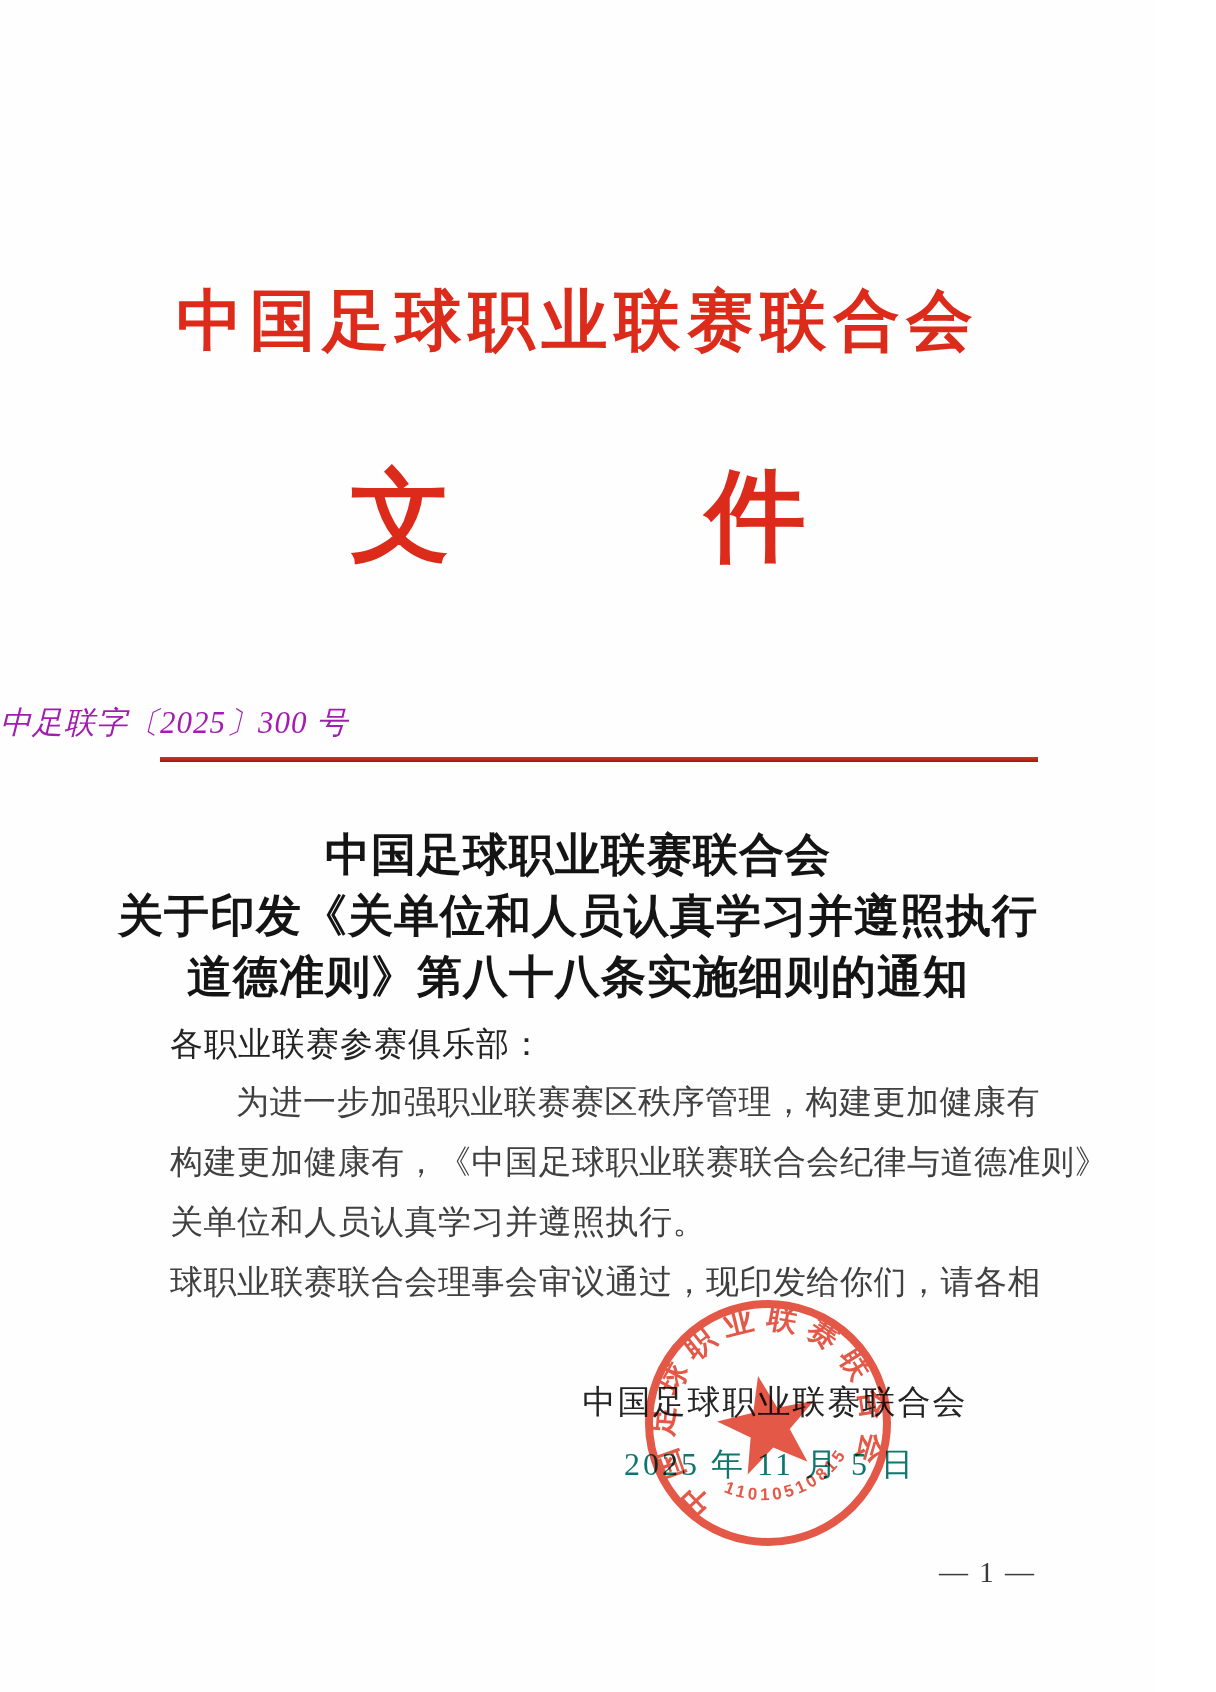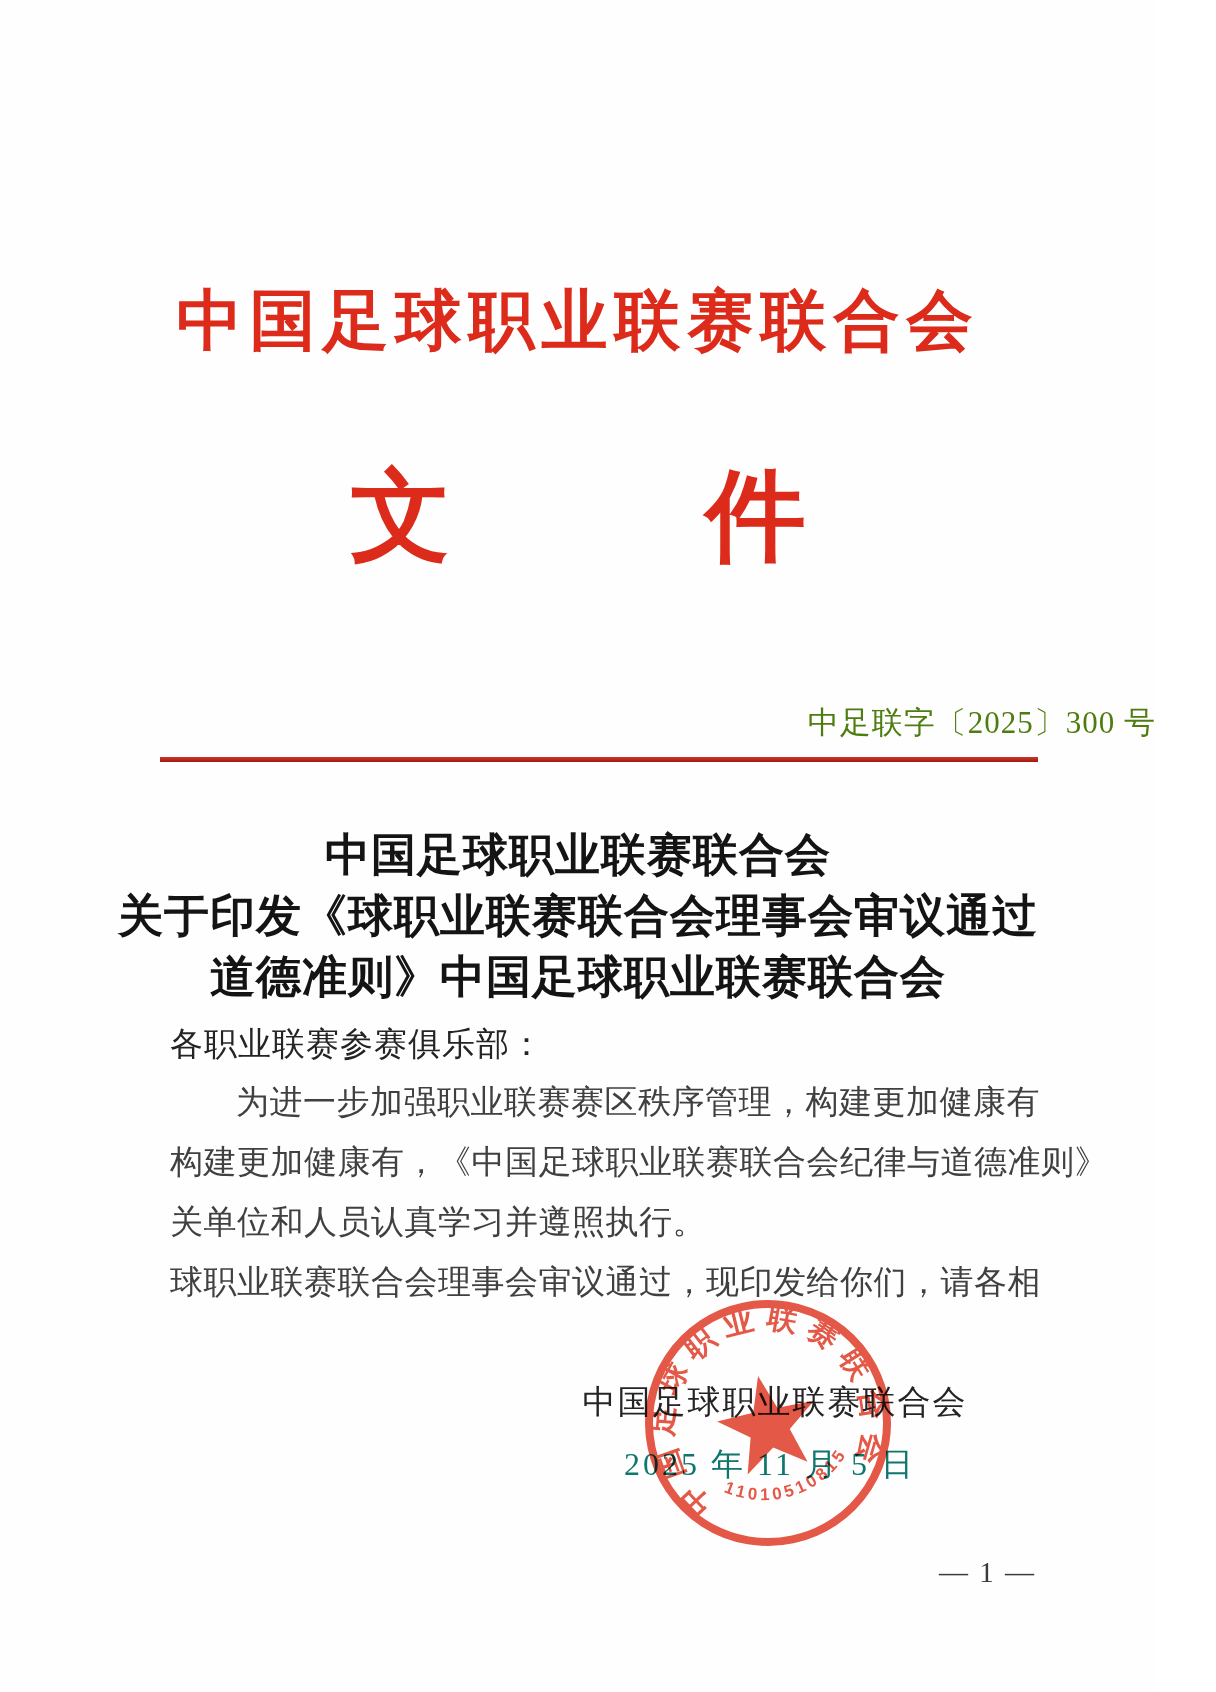--- a/index.html
+++ b/index.html
@@ -24,22 +24,22 @@
     position:absolute;top:462px;left:0;width:100%;
     display:flex;justify-content:center;gap:255px;
   }
   .doc-type-char{
     font-size:100px;font-weight:700;color:#dd2b1b;
     font-family:"Liberation Serif","DejaVu Serif",serif;
     line-height:1.1;
   }
   .doc-number{
     position:absolute;top:702px;left:0;width:100%;
-    text-align:right;
-    font-size:31px;letter-spacing:1px;color:#4d7c0f;
+    text-align:left;
+    font-size:31px;letter-spacing:1px;color:#a21caf;font-style:italic;
   }
   .red-line{
     position:absolute;top:757px;left:160px;width:878px;height:5px;
     background:linear-gradient(#cf352a,#9e1a10);
   }
   
   .title-block{
     position:absolute;top:824px;left:0;width:100%;
     text-align:center;
     font-family:"Liberation Sans","DejaVu Sans",sans-serif;
@@ -94,22 +94,22 @@
     <span class="doc-type-char">文</span>
     <span class="doc-type-char">件</span>
   </div>
 
   <div class="doc-number">中足联字〔2025〕300 号</div>
 
   <div class="red-line"></div>
 
   <div class="title-block">
     <div>中国足球职业联赛联合会</div>
-    <div>关于印发《球职业联赛联合会理事会审议通过</div>
-    <div>道德准则》中国足球职业联赛联合会</div>
+    <div>关于印发《关单位和人员认真学习并遵照执行</div>
+    <div>道德准则》第八十八条实施细则的通知</div>
   </div>
 
   <div class="salutation">各职业联赛参赛俱乐部：</div>
 
   <div class="body-block">
     <div class="body-line indent">为进一步加强职业联赛赛区秩序管理，构建更加健康有</div>
     <div class="body-line">构建更加健康有，《中国足球职业联赛联合会纪律与道德准则》</div>
     <div class="body-line">关单位和人员认真学习并遵照执行。</div>
     <div class="body-line">球职业联赛联合会理事会审议通过，现印发给你们，请各相</div>
   </div>

